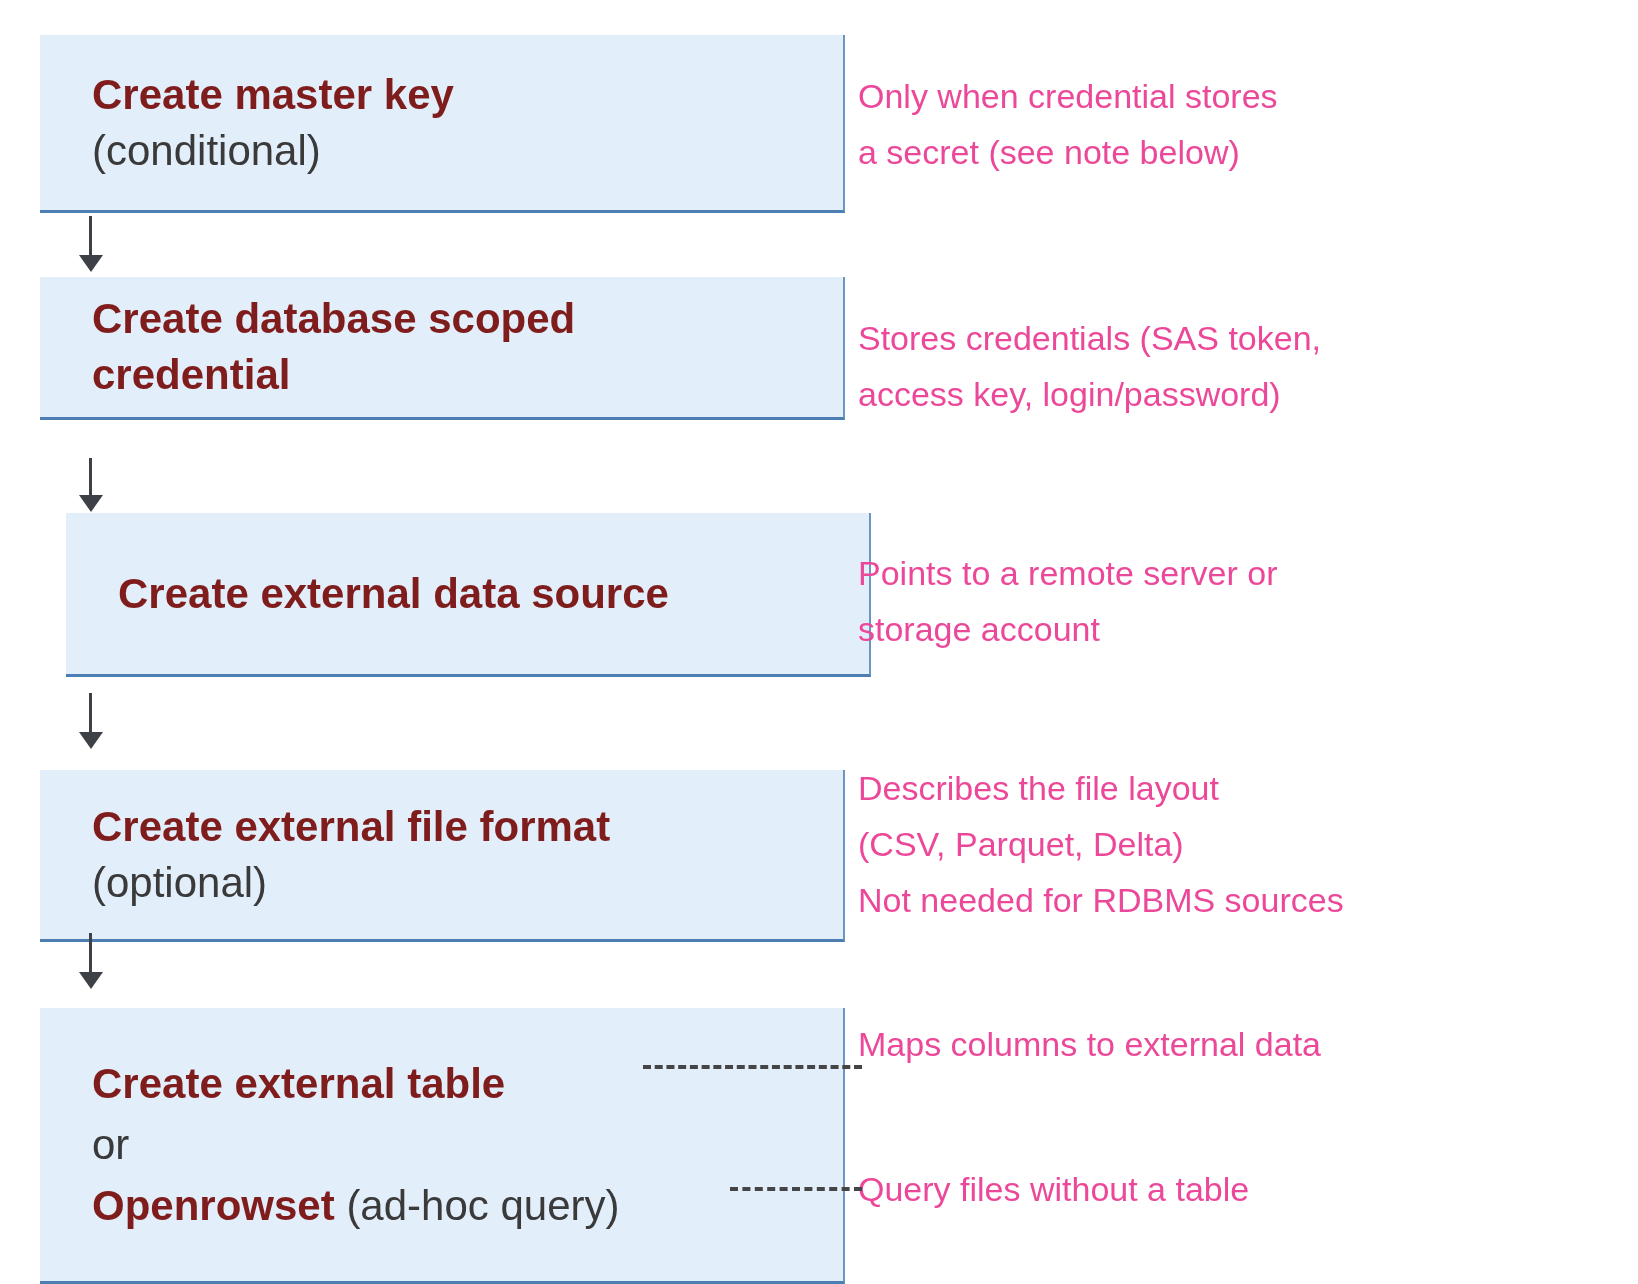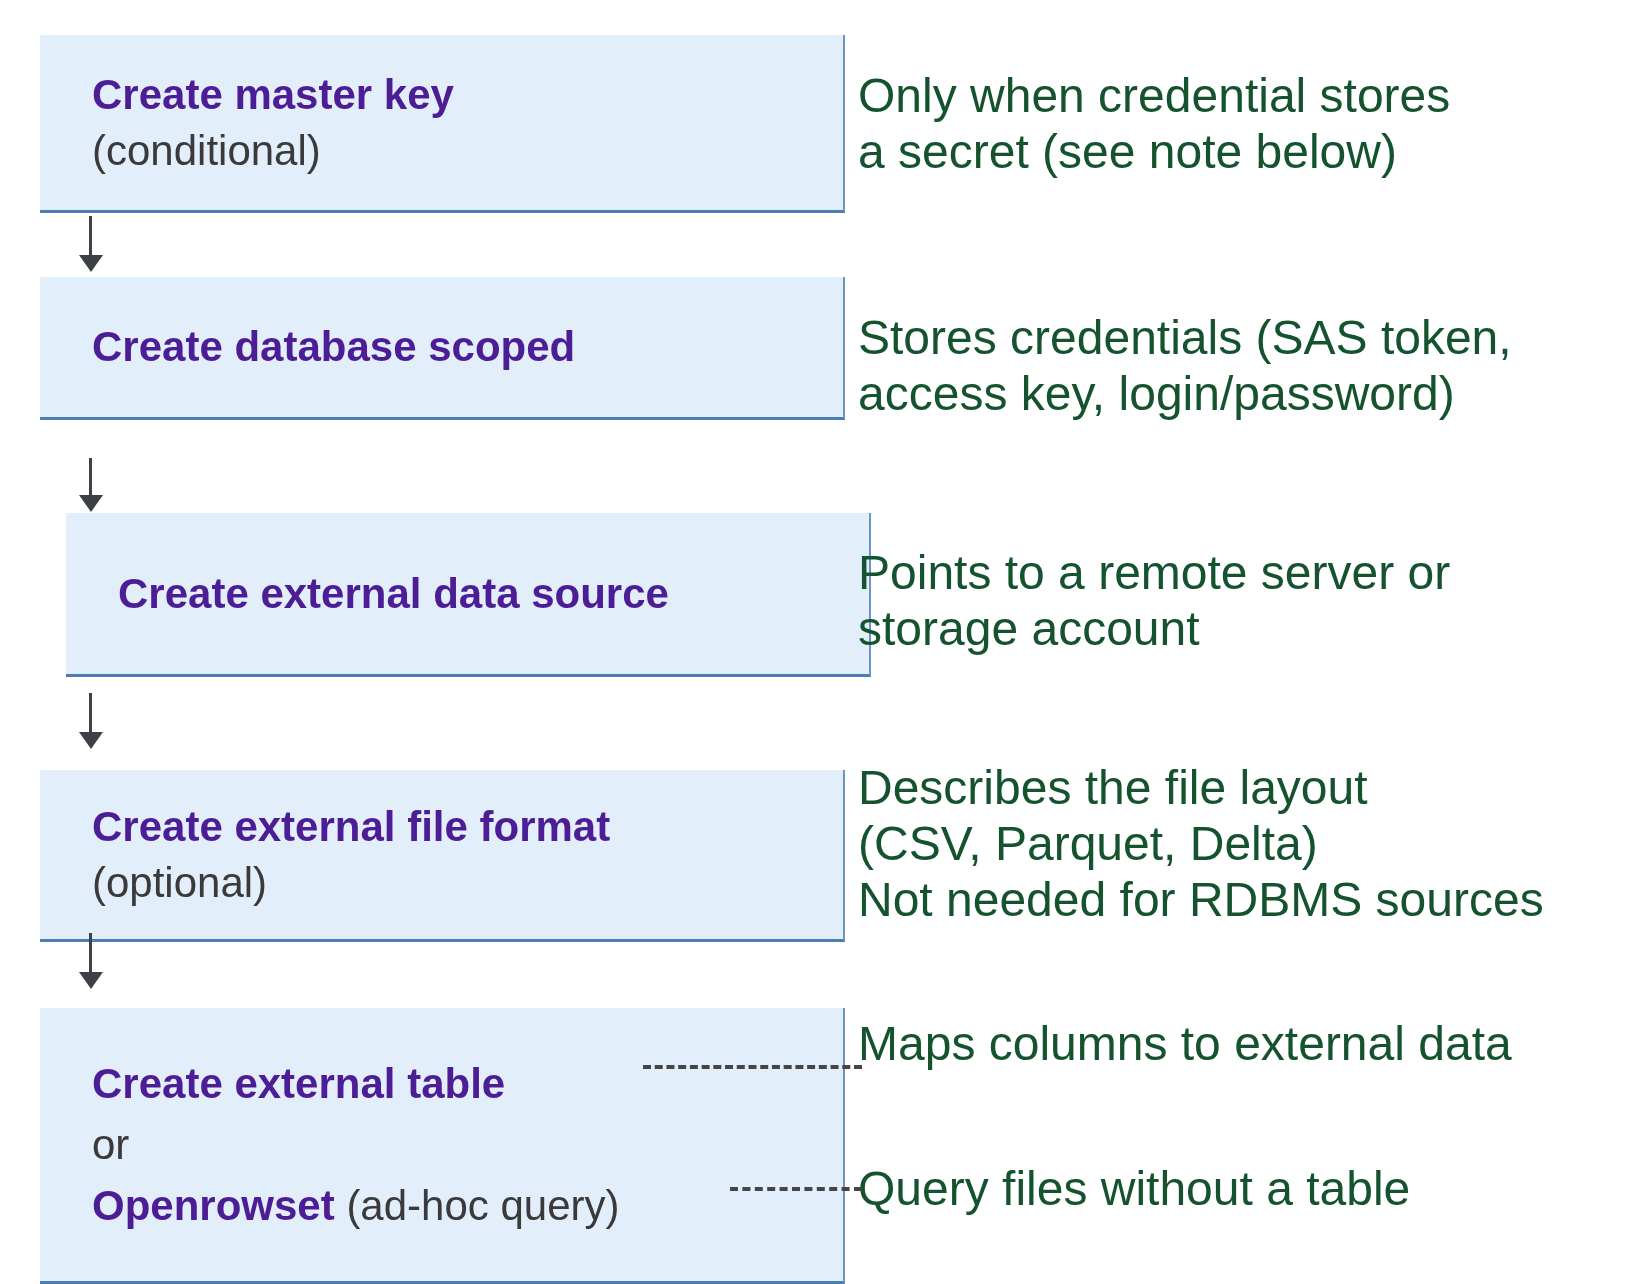--- a/index.html
+++ b/index.html
@@ -22,21 +22,21 @@
     border-right: 2px solid #6b96c4;
     border-bottom: 3px solid #4d7eb3;
     display: flex;
     flex-direction: column;
     justify-content: center;
     padding-left: 52px;
     font-size: 42px;
     line-height: 56px;
     color: #3a3a3a;
   }
-  .box .b, .b { font-weight: 700; color: #4c1d95; }
+  .box .b, .b { font-weight: 700; color: #7f1d1d; }
   .box1 { top: 35px;   height: 178px; }
   .box2 { top: 277px;  height: 143px; }
   .box3 { top: 513px;  height: 164px; margin-left: 26px; }
   .box4 { top: 770px;  height: 172px; }
   .box5 { top: 1008px; height: 276px; line-height: 61px; }
 
   
   .arrow { position: absolute; left: 79px; width: 24px; }
   .arrow1 { top: 216px; height: 56px; }
   .arrow2 { top: 458px; height: 54px; }
@@ -51,23 +51,23 @@
     width: 0; height: 0;
     border-left: 12px solid transparent;
     border-right: 12px solid transparent;
     border-top: 17px solid #3d4147;
   }
 
   
   .ann {
     position: absolute;
     left: 858px;
-    font-size: 48px;
+    font-size: 34px;
     line-height: 56px;
-    color: #14532d;
+    color: #ec4899;
     white-space: nowrap;
   }
   .ann1 { top: 68px; }
   .ann2 { top: 310px; }
   .ann3 { top: 545px; }
   .ann4 { top: 760px; }
   .ann5 { top: 1016px; }
   .ann6 { top: 1161px; }
 
   
@@ -90,20 +90,21 @@
     <div class="line">(conditional)</div>
   </div>
 
   <div class="arrow arrow1">
     <div class="shaft"></div>
     <div class="head"></div>
   </div>
 
   <div class="box box2">
     <div class="line b">Create database scoped</div>
+    <div class="line b">credential</div>
   </div>
 
   <div class="arrow arrow2">
     <div class="shaft"></div>
     <div class="head"></div>
   </div>
 
   <div class="box box3">
     <div class="line b">Create external data source</div>
   </div>

